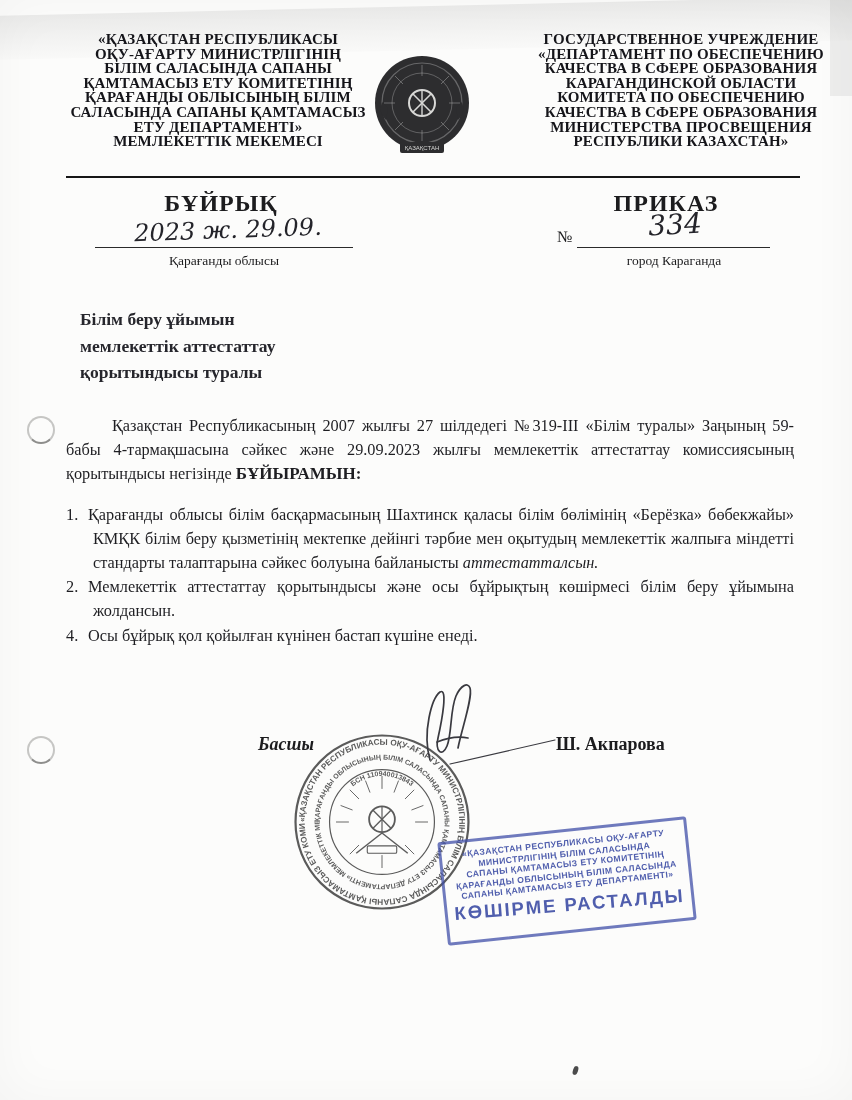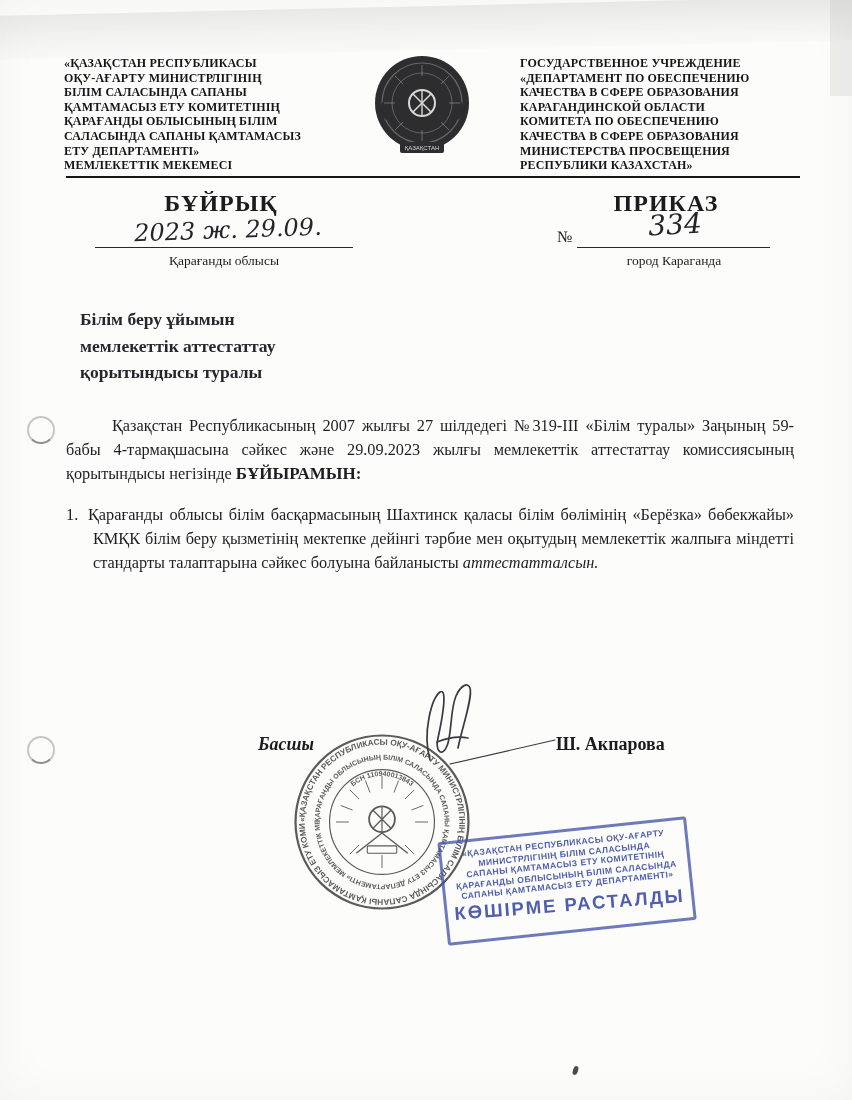--- a/index.html
+++ b/index.html
@@ -14,22 +14,22 @@
     background:linear-gradient(to bottom,rgba(110,110,110,0.12),rgba(110,110,110,0.02));
     transform:rotate(-1.3deg);}
   .scan-strip{position:absolute;top:0;right:0;width:22px;height:96px;background:rgba(140,140,140,0.13);}
   .hole{position:absolute;left:27px;width:24px;height:24px;border-radius:50%;
     border:2px solid #c6c6c4;border-bottom-color:#8e8e8c;background:transparent;}
   .hole1{top:416px;} .hole2{top:736px;}
   .speck{position:absolute;left:573px;top:1066px;width:5px;height:9px;background:#4b4b4b;
     border-radius:45%;transform:rotate(18deg);}
 
   
-  .org{position:absolute;top:56px;font-weight:bold;
-    font-size:12px;line-height:14.6px;letter-spacing:.15px;white-space:pre-line;color:#15151a;}
+  .org{position:absolute;top:32px;font-weight:bold;text-align:center;
+    font-size:15px;line-height:14.6px;letter-spacing:.15px;white-space:pre-line;color:#15151a;}
   .org-kk{left:64px;width:308px;}
   .org-ru{left:520px;width:322px;}
   .emblem{position:absolute;left:366px;top:50px;width:112px;height:114px;}
   .rule{position:absolute;left:66px;top:176px;width:734px;height:2px;background:#161616;}
 
   
   .order-title{position:absolute;top:190px;font-size:24px;font-weight:bold;letter-spacing:1px;text-align:center;}
   .title-kk{left:66px;width:310px;}
   .title-ru{left:560px;width:212px;}
   .hand{font-family:"DejaVu Serif",serif;font-style:italic;color:#24242a;}
@@ -138,20 +138,22 @@
   <div class="no-line"></div>
   <div class="place place-ru">город Караганда</div>
 
   <div class="subject">Білім беру ұйымын
 мемлекеттік аттестаттау
 қорытындысы туралы</div>
 
   <div class="content">
     <p><span>Қазақстан Республикасының 2007 жылғы 27 шілдедегі №319-III «Білім туралы» Заңының 59-бабы 4-тармақшасына сәйкес және 29.09.2023 жылғы мемлекеттік аттестаттау комиссиясының қорытындысы негізінде </span><span class="bold">БҰЙЫРАМЫН:</span></p>
     <div class="oli"><span class="num">1.</span><span>Қарағанды облысы білім басқармасының Шахтинск қаласы білім бөлімінің «Берёзка» бөбекжайы» КМҚК білім беру қызметінің мектепке дейінгі тәрбие мен оқытудың мемлекеттік жалпыға міндетті стандарты талаптарына сәйкес болуына байланысты </span><span class="it">аттестатталсын.</span></div>
+    <div class="oli"><span class="num">2.</span><span>Мемлекеттік аттестаттау қорытындысы және осы бұйрықтың көшірмесі білім беру ұйымына жолдансын.</span><span class="it"></span></div>
+    <div class="oli"><span class="num">4.</span><span>Осы бұйрық қол қойылған күнінен бастап күшіне енеді.</span><span class="it"></span></div>
   </div>
 
   <div class="sig-role">Басшы</div>
   <div class="sig-name">Ш. Акпарова</div>
 
   <svg class="round-stamp" viewBox="0 0 200 200">
     <defs>
       <path id="tp-outer" d="M 100,100 m -84,0 a 84,84 0 1 1 168,0 a 84,84 0 1 1 -168,0" fill="none"></path>
       <path id="tp-inner" d="M 100,100 m -68,0 a 68,68 0 1 1 136,0 a 68,68 0 1 1 -136,0" fill="none"></path>
       <path id="tp-bin" d="M 100,100 m -50,0 a 50,50 0 1 1 100,0" fill="none"></path>

